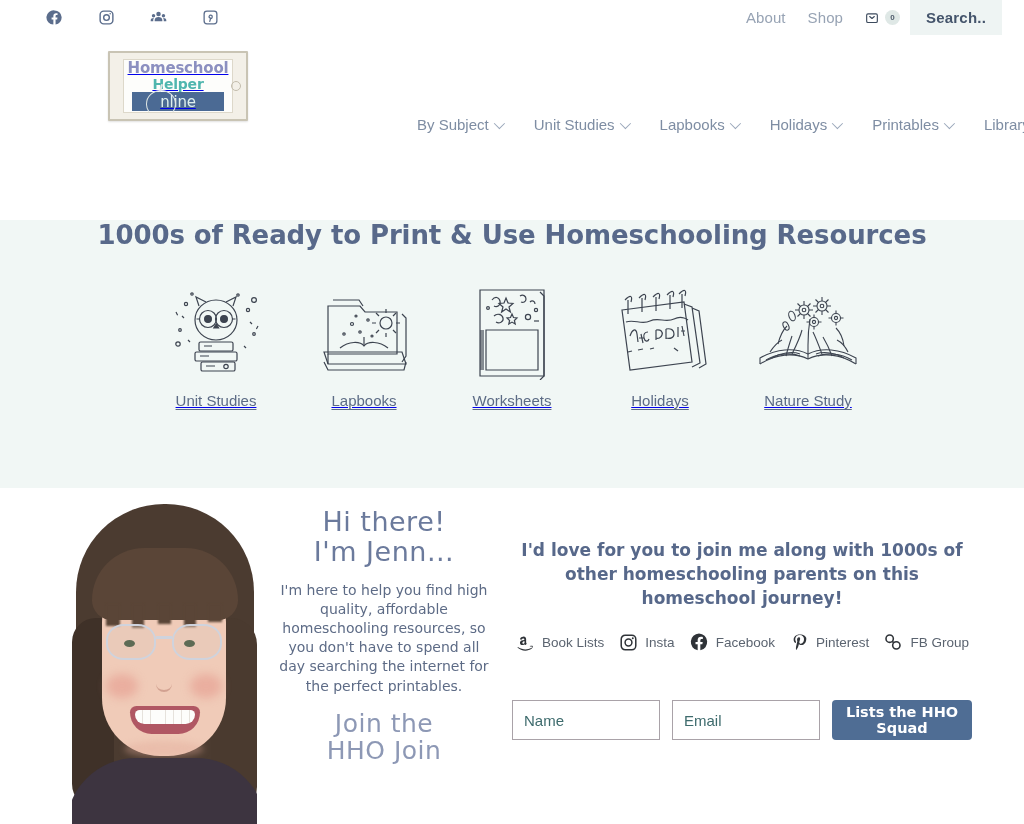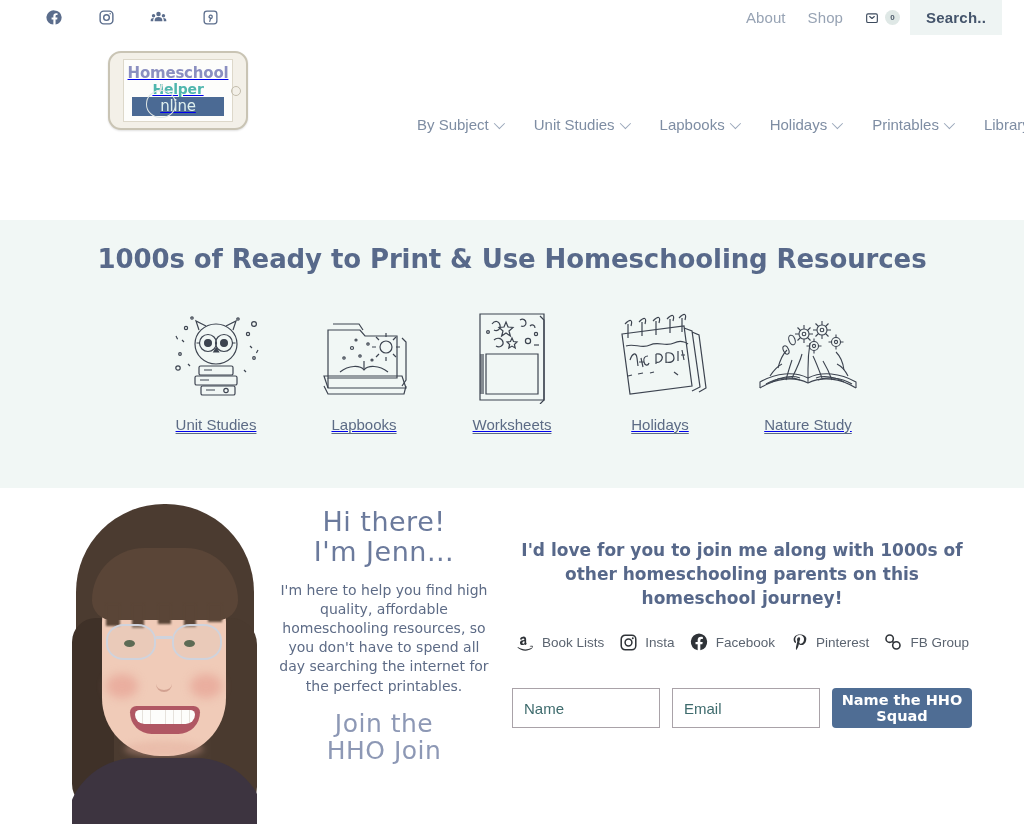--- a/index.html
+++ b/index.html
@@ -61,21 +61,21 @@
   .header {
     height:186px; position:relative;
     display:flex; align-items:flex-start;
   }
   .logo-wrap {
     position:absolute; left:108px; top:17px;
     width:140px; height:99px; cursor:pointer;
   }
   
   .tablet {
-    width:140px; height:79px; border-radius:13px;
+    width:140px; height:70px; border-radius:1px;
     background:#f3f0e8;
     border:2px solid #c9c4b4;
     padding:6px 13px;
     box-shadow:0 1px 2px rgba(0,0,0,.12);
     position:relative;
   }
   .tablet:after {
     content:""; position:absolute; right:5px; top:50%;
     transform:translateY(-50%);
     width:8px; height:8px; border:1.5px solid #c3bdad; border-radius:50%;
@@ -127,21 +127,20 @@
   }
   .chev {
     width:8px; height:8px; border-right:1.4px solid #9aa7ba;
     border-bottom:1.4px solid #9aa7ba; transform:rotate(45deg) translateY(-2px);
   }
 
   
   .hero {
     background:#f1f7f5;
     height:268px;
-    padding-top:24px;
     text-align:center;
   }
   .hero-title {
     font-size:26px; font-weight:bold; color:#58698a;
     letter-spacing:-.1px;
     font-family:"DejaVu Sans", sans-serif;
     margin:0 0 30px 0;
   }
   .cat-row {
     display:flex; justify-content:center; align-items:flex-end;
@@ -272,21 +271,21 @@
     position:absolute; left:512px; top:50px; width:460px;
   }
   .signup-head {
     text-align:center; font-size:17px; font-weight:bold;
     color:#57688a; line-height:1.42;
     font-family:"DejaVu Sans", sans-serif;
     margin:0 0 22px 0;
   }
   .social-row {
     display:flex; align-items:center; justify-content:space-between;
-    padding:0 3px; margin-bottom:36px;
+    padding:0 3px; margin-bottom:48px;
   }
   .soc { display:flex; align-items:center; gap:7px; cursor:pointer; text-decoration:none; }
   .soc-ic { width:20px; height:20px; color:#2f3338; display:flex; align-items:center; justify-content:center; }
   .soc-lb { font-size:13.5px; color:#5b6470; white-space:nowrap; }
 
   .form-row { display:flex; gap:12px; align-items:stretch; }
   .fld {
     height:40px; border:1px solid #a9a2a8; background:#fff;
     padding:0 11px; font-size:15px; color:#3e6b6d;
     font-family:"Liberation Sans", sans-serif; outline:none;
@@ -615,18 +614,18 @@
               <path d="M11.2 11.2l1.6 1.6"></path>
             </svg>
         </span>
         <span class="soc-lb">FB Group</span>
       </a>
     </div>
 
     <form class="form-row">
       <input class="fld name" type="text" placeholder="Name" style="">
       <input class="fld email" type="text" placeholder="Email" style="">
-      <button class="submit" type="submit">Name the HHO Squad</button>
+      <button class="submit" type="submit">Lists the HHO Squad</button>
     </form>
 
   </div>
 
 </section>
 
 </body></html>

